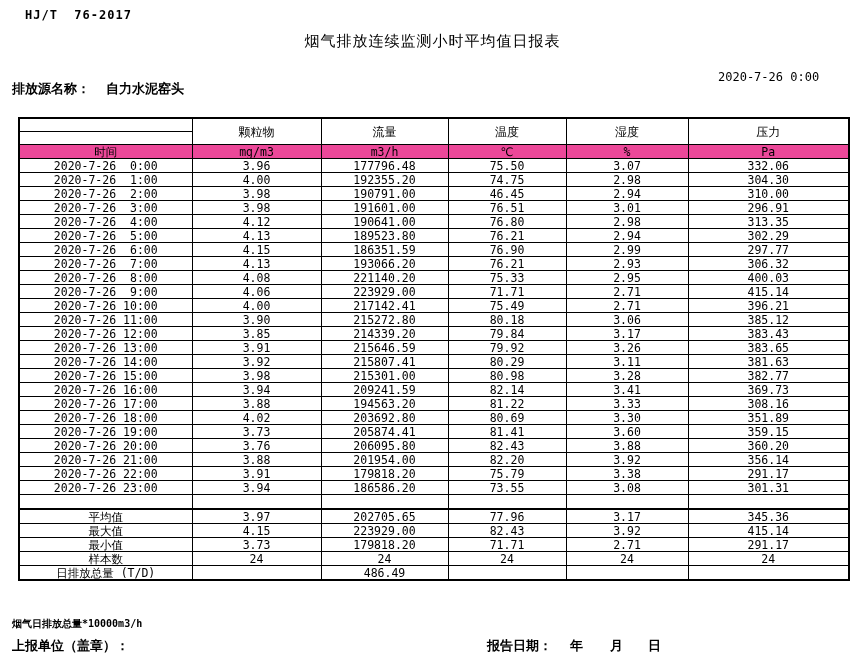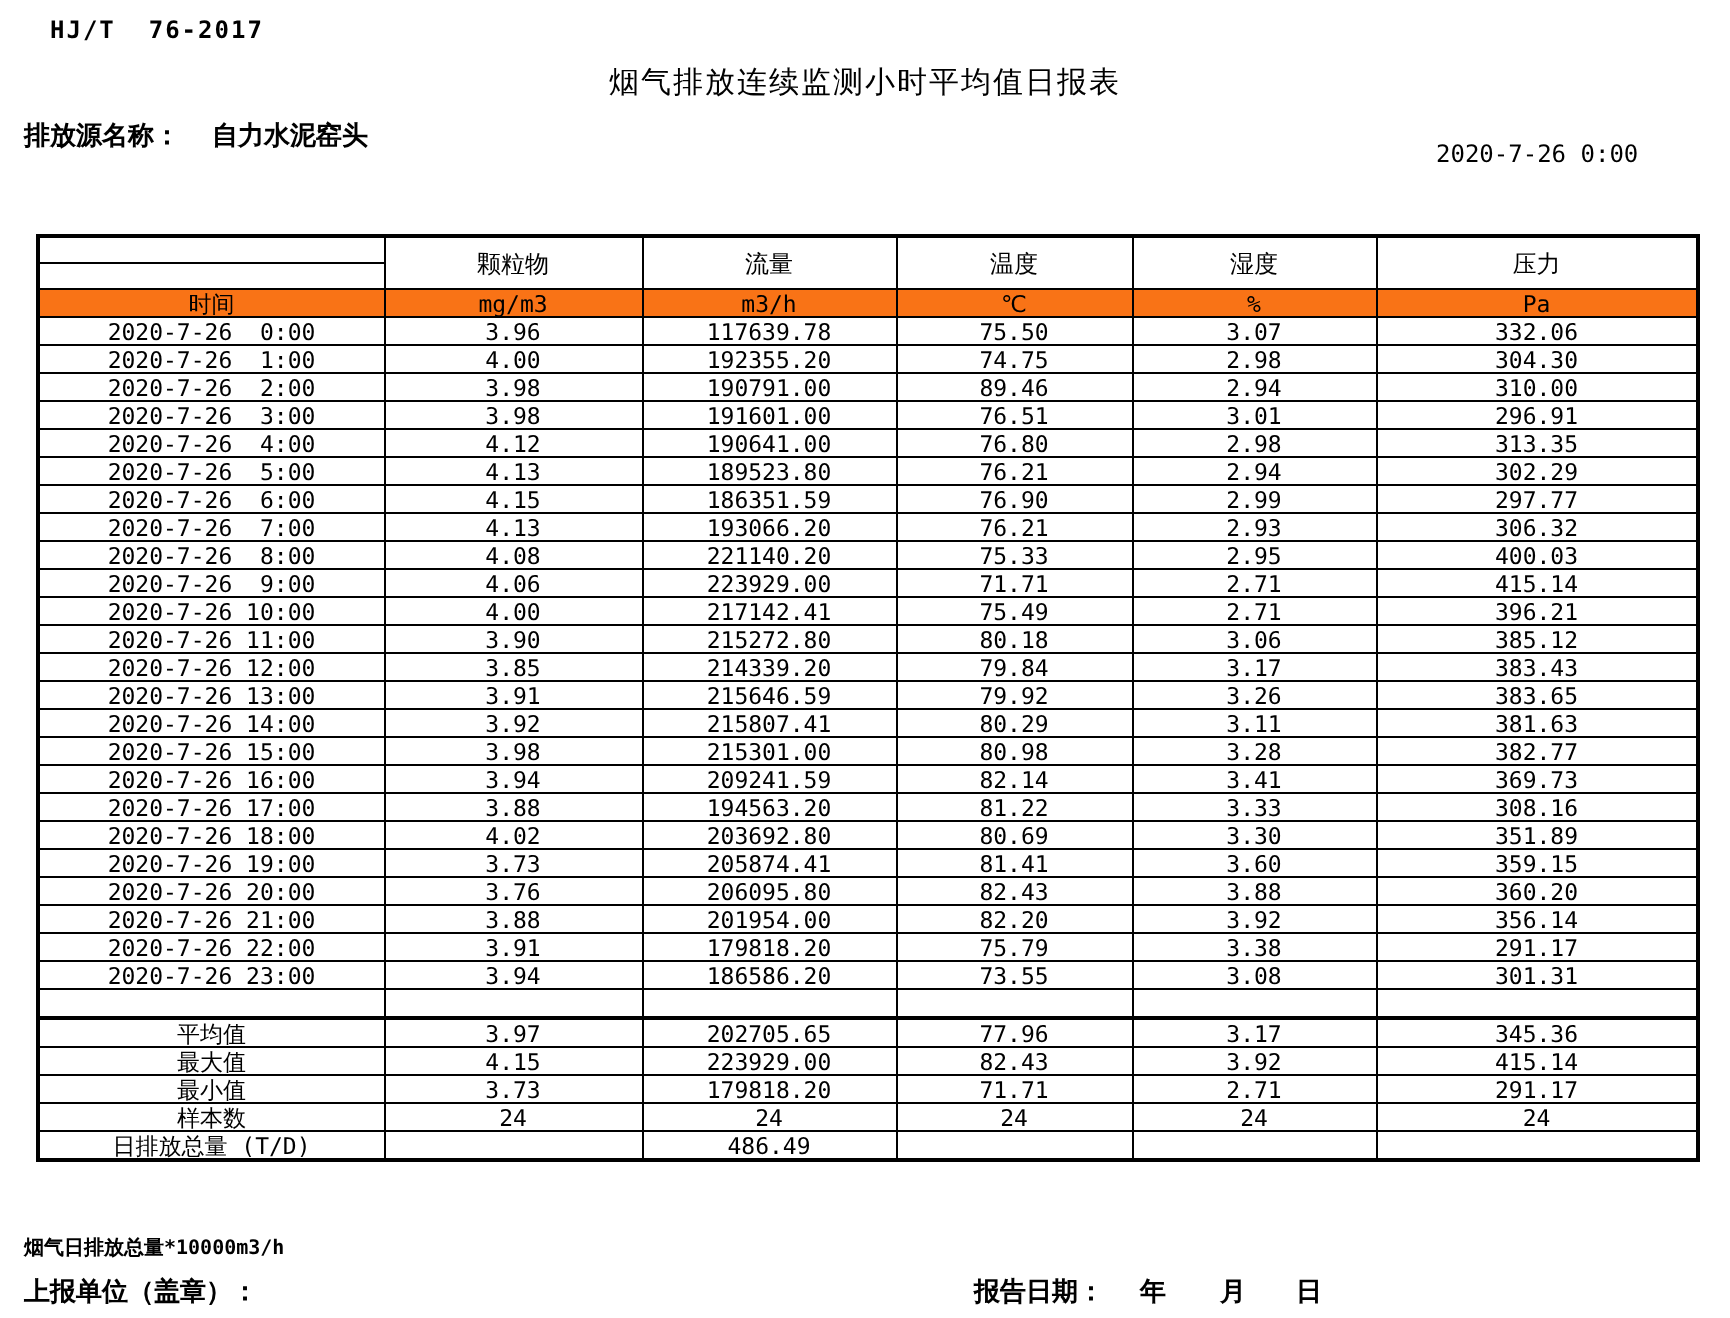--- a/index.html
+++ b/index.html
@@ -12,41 +12,41 @@
 
   .std {
     position:absolute; top:8px; left:25px;
     font-size:12px; font-weight:bold; letter-spacing:1px; white-space:pre;
   }
   .title {
     position:absolute; top:32px; left:0; width:100%;
     text-align:center; font-size:15px; font-weight:normal; letter-spacing:1px;
   }
   .source-row {
-    position:absolute; top:59px; left:12px;
+    position:absolute; top:80px; left:12px;
     font-size:13px; font-weight:bold;
   }
   .source-row .lbl { margin-right:16px; }
   .report-datetime {
     position:absolute; top:70px; left:718px; font-size:12px;
   }
 
   table.report-table {
     position:absolute; top:117px; left:18px;
     width:830px; table-layout:fixed;
     border-collapse:collapse; border:2px solid #000;
   }
   table.report-table td {
     border:1px solid #000;
     padding:0; text-align:center; vertical-align:middle;
     font-size:11.5px; line-height:12px; height:13px;
     white-space:pre; overflow:hidden;
   }
   tr.h-top td, tr.h-top2 td { height:12px; font-size:12px; }
-  tr.unit-row td { background:#f97316; height:13px; font-size:11.5px; }
+  tr.unit-row td { background:#ec4899; height:13px; font-size:11.5px; }
   #summary-body tr:first-child td { border-top:2px solid #000; }
   tr[data-name="separator-row"] td { height:13px; }
 
   .footnote {
     position:absolute; top:617px; left:12px;
     font-size:10px; font-weight:bold;text-align:center;
   }
   .footer-line span {
     position:absolute; top:637px;
     font-size:13px; font-weight:bold; white-space:nowrap;text-align:right;
@@ -99,38 +99,38 @@
         <td data-name="unit-flow">m3/h</td>
         <td data-name="unit-temperature">℃</td>
         <td data-name="unit-humidity">%</td>
         <td data-name="unit-pressure">Pa</td>
       </tr>
     </thead>
     <tbody id="data-body" data-name="data-body">
         <tr data-name="table-row">
           <td data-name="time-cell">2020-7-26  0:00</td>
           <td data-name="pm-cell">3.96</td>
-          <td data-name="flow-cell">117639.78</td>
+          <td data-name="flow-cell">177796.48</td>
           <td data-name="temperature-cell">75.50</td>
           <td data-name="humidity-cell">3.07</td>
           <td data-name="pressure-cell">332.06</td>
         </tr>
         <tr data-name="table-row">
           <td data-name="time-cell">2020-7-26  1:00</td>
           <td data-name="pm-cell">4.00</td>
           <td data-name="flow-cell">192355.20</td>
           <td data-name="temperature-cell">74.75</td>
           <td data-name="humidity-cell">2.98</td>
           <td data-name="pressure-cell">304.30</td>
         </tr>
         <tr data-name="table-row">
           <td data-name="time-cell">2020-7-26  2:00</td>
           <td data-name="pm-cell">3.98</td>
           <td data-name="flow-cell">190791.00</td>
-          <td data-name="temperature-cell">89.46</td>
+          <td data-name="temperature-cell">46.45</td>
           <td data-name="humidity-cell">2.94</td>
           <td data-name="pressure-cell">310.00</td>
         </tr>
         <tr data-name="table-row">
           <td data-name="time-cell">2020-7-26  3:00</td>
           <td data-name="pm-cell">3.98</td>
           <td data-name="flow-cell">191601.00</td>
           <td data-name="temperature-cell">76.51</td>
           <td data-name="humidity-cell">3.01</td>
           <td data-name="pressure-cell">296.91</td>

